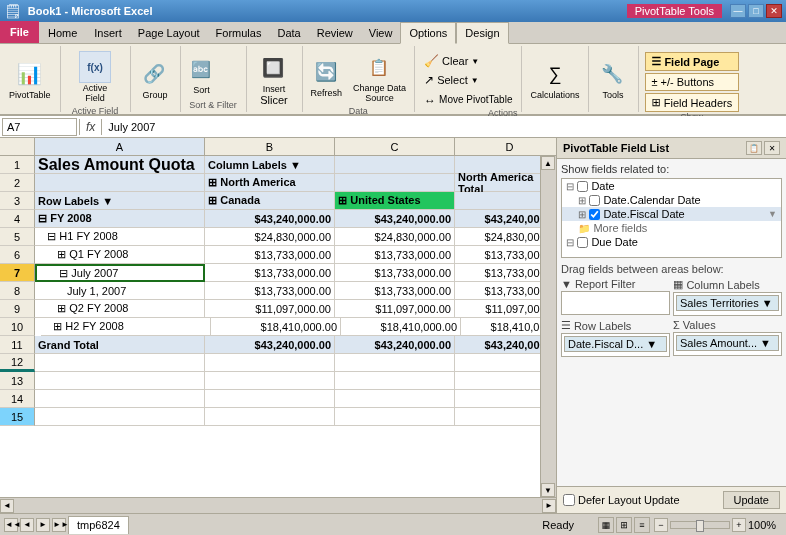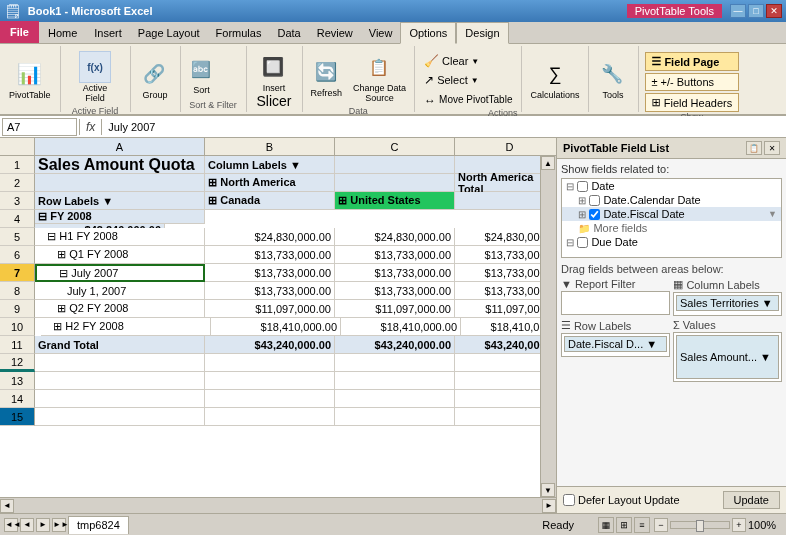--- a/index.html
+++ b/index.html
@@ -97,21 +97,21 @@
         </div>
       </div>
       <div style="font-size:9px;color:#555;text-align:center;">Sort &amp; Filter</div>
     </div>
 
     <div style="display:flex;flex-direction:column;border-right:1px solid #c8c4bc;padding:2px 4px;min-width:56px;">
       <div style="flex:1;display:flex;align-items:center;justify-content:center;">
         <div style="display:flex;flex-direction:column;align-items:center;padding:2px 3px;cursor:pointer;border:1px solid transparent;">
           <div style="width:32px;height:32px;display:flex;align-items:center;justify-content:center;font-size:18px;">🔲</div>
           <span style="font-size:9px;white-space:nowrap;">Insert</span>
-          <span style="font-size:14px;white-space:nowrap;">Slicer</span>
+          <span style="font-size:11px;white-space:nowrap;">Slicer</span>
         </div>
       </div>
     </div>
 
     <div style="display:flex;flex-direction:column;border-right:1px solid #c8c4bc;padding:2px 4px;min-width:100px;">
       <div style="flex:1;display:flex;align-items:center;gap:3px;">
         <div style="display:flex;flex-direction:column;align-items:center;padding:2px 3px;cursor:pointer;border:1px solid transparent;">
           <div style="width:28px;height:32px;display:flex;align-items:center;justify-content:center;font-size:18px;">🔄</div>
           <span style="font-size:9px;white-space:nowrap;">Refresh</span>
         </div>
@@ -213,21 +213,21 @@
           <div style="height:18px;border-bottom:1px solid #d0ccc4;border-right:1px solid #aca899;display:flex;align-items:center;justify-content:center;font-size:11px;background:#f0ece0;cursor:pointer;">5</div>
           <div style="height:18px;border-bottom:1px solid #d0ccc4;border-right:1px solid #aca899;display:flex;align-items:center;justify-content:center;font-size:11px;background:#f0ece0;cursor:pointer;">6</div>
           <div style="height:18px;border-bottom:1px solid #d0ccc4;border-right:1px solid #aca899;display:flex;align-items:center;justify-content:center;font-size:11px;background:#f5c842;cursor:pointer;font-weight:bold;">7</div>
           <div style="height:18px;border-bottom:1px solid #d0ccc4;border-right:1px solid #aca899;display:flex;align-items:center;justify-content:center;font-size:11px;background:#f0ece0;cursor:pointer;">8</div>
           <div style="height:18px;border-bottom:1px solid #d0ccc4;border-right:1px solid #aca899;display:flex;align-items:center;justify-content:center;font-size:11px;background:#f0ece0;cursor:pointer;">9</div>
           <div style="height:18px;border-bottom:1px solid #d0ccc4;border-right:1px solid #aca899;display:flex;align-items:center;justify-content:center;font-size:11px;background:#f0ece0;cursor:pointer;">10</div>
           <div style="height:18px;border-bottom:1px solid #d0ccc4;border-right:1px solid #aca899;display:flex;align-items:center;justify-content:center;font-size:11px;background:#f0ece0;cursor:pointer;">11</div>
           <div style="height:18px;border-bottom:3px solid #0f766e;border-right:1px solid #aca899;display:flex;align-items:center;justify-content:center;font-size:11px;background:#f0ece0;cursor:pointer;">12</div>
           <div style="height:18px;border-bottom:1px solid #d0ccc4;border-right:1px solid #aca899;display:flex;align-items:center;justify-content:center;font-size:11px;background:#f0ece0;cursor:pointer;">13</div>
           <div style="height:18px;border-bottom:1px solid #d0ccc4;border-right:1px solid #aca899;display:flex;align-items:center;justify-content:center;font-size:11px;background:#f0ece0;cursor:pointer;">14</div>
-          <div style="height:18px;border-bottom:1px solid #d0ccc4;border-right:1px solid #aca899;display:flex;align-items:center;justify-content:center;font-size:11px;background:#0369a1;cursor:pointer;">15</div>
+          <div style="height:18px;border-bottom:1px solid #d0ccc4;border-right:1px solid #aca899;display:flex;align-items:center;justify-content:center;font-size:11px;background:#7dd3fc;cursor:pointer;">15</div>
         </div>
 
         <div style="flex:1;overflow:hidden;">
 
           <div style="display:flex;height:18px;">
             <div style="width:170px;min-width:170px;border-right:1px solid #d0ccc4;border-bottom:1px solid #d0ccc4;padding:0 3px;font-size:16px;overflow:hidden;white-space:nowrap;display:flex;align-items:center;background:#dce6f1;font-weight:bold;">Sales Amount Quota</div>
             <div style="width:130px;min-width:130px;border-right:1px solid #d0ccc4;border-bottom:1px solid #d0ccc4;padding:0 3px;font-size:11px;overflow:hidden;white-space:nowrap;display:flex;align-items:center;background:#dce6f1;font-weight:bold;">Column Labels ▼</div>
             <div style="width:120px;min-width:120px;border-right:1px solid #d0ccc4;border-bottom:1px solid #d0ccc4;padding:0 3px;font-size:11px;background:#dce6f1;"></div>
             <div style="width:110px;min-width:110px;border-right:1px solid #d0ccc4;border-bottom:1px solid #d0ccc4;padding:0 3px;font-size:11px;background:#dce6f1;"></div>
             <div style="flex:1;border-bottom:1px solid #d0ccc4;background:white;"></div>
@@ -242,21 +242,21 @@
           </div>
 
           <div style="display:flex;height:18px;">
             <div style="width:170px;min-width:170px;border-right:1px solid #d0ccc4;border-bottom:1px solid #d0ccc4;padding:0 3px;font-size:11px;display:flex;align-items:center;background:#dce6f1;font-weight:bold;">Row Labels ▼</div>
             <div style="width:130px;min-width:130px;border-right:1px solid #d0ccc4;border-bottom:1px solid #d0ccc4;padding:0 3px;font-size:11px;display:flex;align-items:center;background:#dce6f1;font-weight:bold;">⊞ Canada</div>
             <div style="width:120px;min-width:120px;border-right:1px solid #d0ccc4;border-bottom:1px solid #d0ccc4;padding:0 3px;font-size:11px;display:flex;align-items:center;background:#22c55e;font-weight:bold;">⊞ United States</div>
             <div style="width:110px;min-width:110px;border-right:1px solid #d0ccc4;border-bottom:1px solid #d0ccc4;padding:0 3px;font-size:11px;display:flex;align-items:center;background:#dce6f1;"></div>
             <div style="flex:1;border-bottom:1px solid #d0ccc4;background:white;"></div>
           </div>
 
-          <div style="display:flex;height:18px;flex-direction:column;">
+          <div style="display:flex;height:18px;">
             <div style="width:170px;min-width:170px;border-right:1px solid #d0ccc4;border-bottom:1px solid #d0ccc4;padding:0 3px;font-size:11px;display:flex;align-items:center;background:#dce6f1;font-weight:bold;">⊟ FY 2008</div>
             <div style="width:130px;min-width:130px;border-right:1px solid #d0ccc4;border-bottom:1px solid #d0ccc4;padding:0 3px;font-size:11px;display:flex;align-items:center;justify-content:flex-end;background:#dce6f1;font-weight:bold;">$43,240,000.00</div>
             <div style="width:120px;min-width:120px;border-right:1px solid #d0ccc4;border-bottom:1px solid #d0ccc4;padding:0 3px;font-size:11px;display:flex;align-items:center;justify-content:flex-end;background:#dce6f1;font-weight:bold;">$43,240,000.00</div>
             <div style="width:110px;min-width:110px;border-right:1px solid #d0ccc4;border-bottom:1px solid #d0ccc4;padding:0 3px;font-size:11px;display:flex;align-items:center;justify-content:flex-end;background:#dce6f1;font-weight:bold;">$43,240,000.00</div>
             <div style="flex:1;border-bottom:1px solid #d0ccc4;background:white;"></div>
           </div>
 
           <div style="display:flex;height:18px;">
             <div style="width:170px;min-width:170px;border-right:1px solid #d0ccc4;border-bottom:1px solid #d0ccc4;padding:0 3px 0 12px;font-size:11px;display:flex;align-items:center;background:white;">⊟ H1 FY 2008</div>
             <div style="width:130px;min-width:130px;border-right:1px solid #d0ccc4;border-bottom:1px solid #d0ccc4;padding:0 3px;font-size:11px;display:flex;align-items:center;justify-content:flex-end;background:white;">$24,830,000.00</div>
@@ -433,21 +433,21 @@
               </div>
             </div>
           </div>
 
           <div style="display:flex;flex-direction:column;gap:1px;">
             <div style="display:flex;align-items:center;gap:3px;font-size:10px;color:#444;">
               <span>Σ</span>
               <span>Values</span>
             </div>
             <div style="border:1px solid #aca899;background:white;min-height:24px;padding:2px;">
-              <div style="background:#d8e8f0;border:1px solid #aca899;padding:15px 3px;font-size:10px;display:flex;align-items:center;justify-content:space-between;cursor:pointer;">
+              <div style="background:#d8e8f0;border:1px solid #aca899;padding:1px 3px;font-size:10px;display:flex;align-items:center;justify-content:space-between;cursor:pointer;">
                 <span>Sales Amount... ▼</span>
               </div>
             </div>
           </div>
         </div>
       </div>
 
       <div style="border-top:1px solid #aca899;padding:4px 6px;display:flex;align-items:center;justify-content:space-between;background:#f0ece0;flex-shrink:0;">
         <div style="display:flex;align-items:center;gap:3px;">
           <input type="checkbox" style="width: 12px; height: 12px;">

